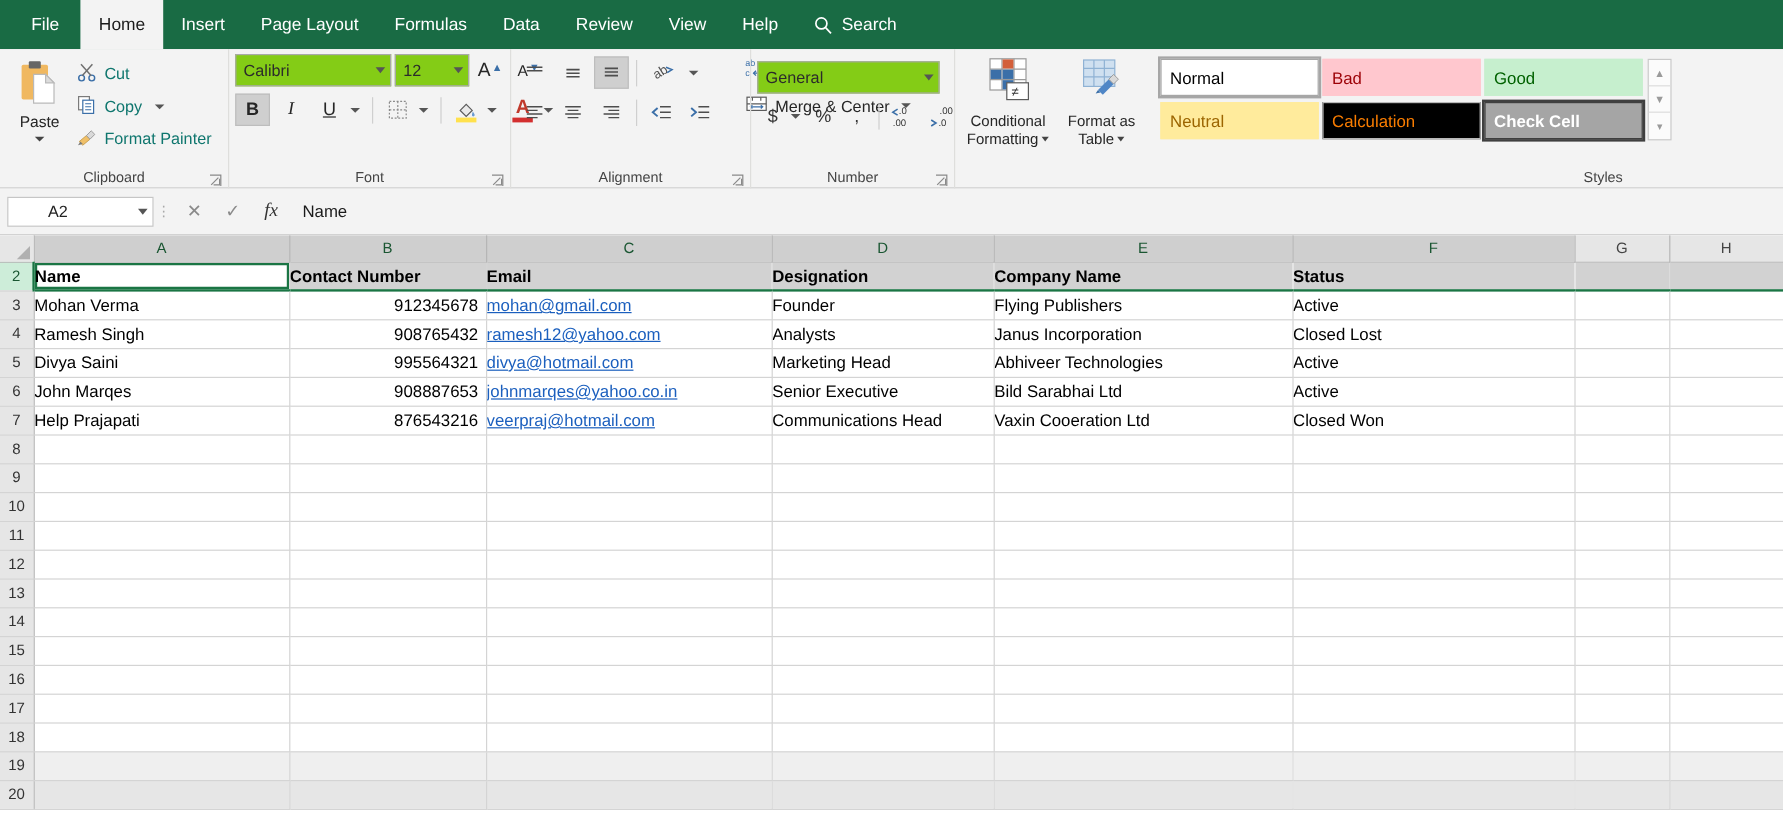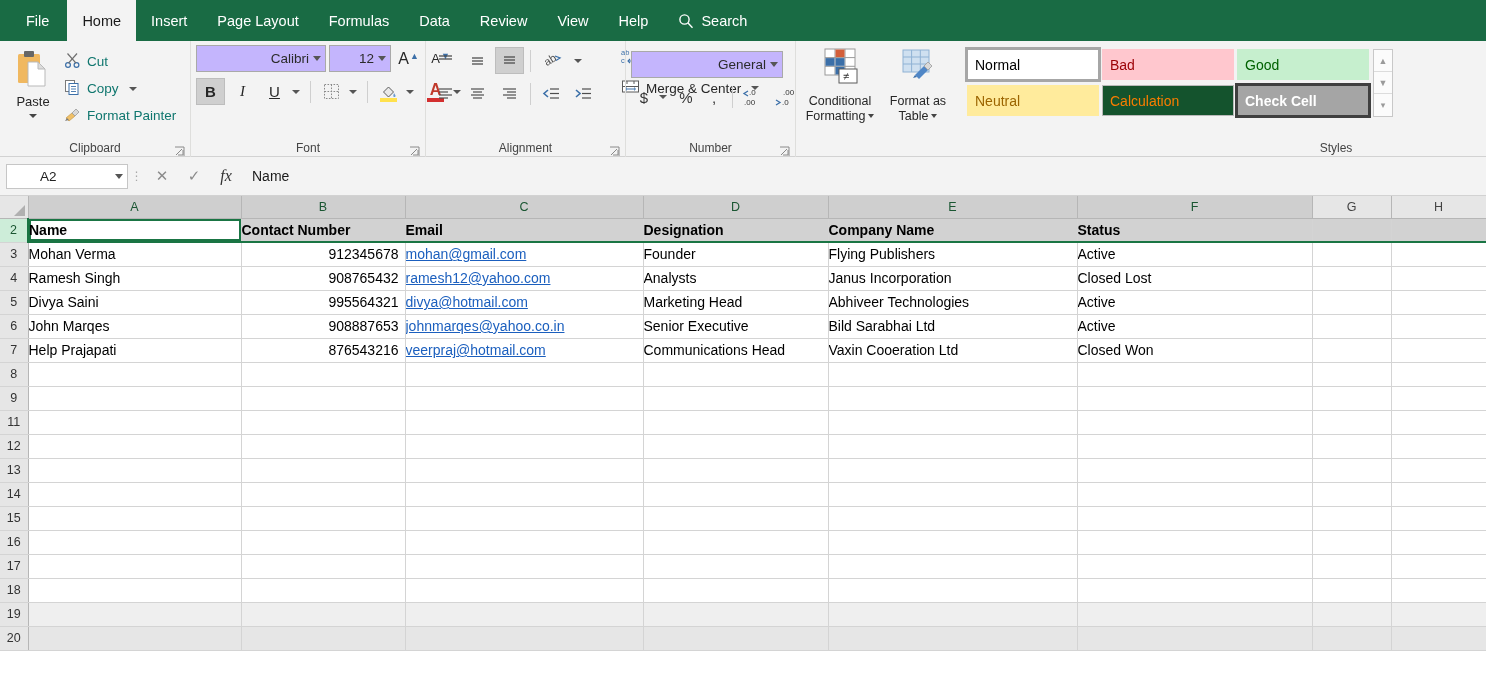--- a/index.html
+++ b/index.html
@@ -95,24 +95,24 @@
     border-top: 4px solid #555;
   }
 
   
   .fontg { width: 235px; }
   .row { display: flex; align-items: center; gap: 3px; }
   .row.r1 { margin-bottom: 6px; }
   .combo {
     height: 27px;
     border: 1px solid #a9a9a9;
-    background: #c4b5fd;
+    background: #84cc16;
     display: flex; align-items: center;
     padding: 0 4px 0 6px;
-    font-size: 13.5px; color: #2b2b2b; text-align: right;
+    font-size: 13.5px; color: #2b2b2b;
   }
   .combo .val { flex: 1; overflow: hidden; white-space: nowrap; }
   .combo .cdn {
     width: 0; height: 0;
     border-left: 4px solid transparent;
     border-right: 4px solid transparent;
     border-top: 5px solid #555;
     margin-left: 4px;
   }
   .font-name { width: 130px; }
@@ -645,21 +645,21 @@
           </div>
         <div class="swatch" style="background: rgb(255, 199, 206); color: rgb(156, 0, 6); border-color: rgb(255, 199, 206);">
             <span>Bad</span>
           </div>
         <div class="swatch" style="background: rgb(198, 239, 206); color: rgb(0, 97, 0); border-color: rgb(198, 239, 206);">
             <span>Good</span>
           </div>
         <div class="swatch" style="background: rgb(255, 235, 156); color: rgb(156, 101, 0); border-color: rgb(255, 235, 156);">
             <span>Neutral</span>
           </div>
-        <div class="swatch" style="background: #14532d; color: rgb(250, 125, 0); border-color: rgb(185, 185, 185);">
+        <div class="swatch" style="background: #000000; color: rgb(250, 125, 0); border-color: rgb(185, 185, 185);">
             <span>Calculation</span>
           </div>
         <div class="swatch" style="background: rgb(165, 165, 165); color: rgb(255, 255, 255); border-color: rgb(63, 63, 63); box-shadow: rgb(63, 63, 63) 0px 0px 0px 2px; font-weight: bold;">
             <span>Check Cell</span>
           </div>
       </div>
       <div class="gal-scroll">
         <div>▲</div>
         <div>▼</div>
         <div>▾</div>
@@ -790,20 +790,31 @@
           <td class="cell"></td>
           <td class="cell num"></td>
           <td class="cell"></td>
           <td class="cell"></td>
           <td class="cell"></td>
           <td class="cell"></td>
           <td class="cell"></td>
           <td class="cell"></td>
         </tr>
         <tr>
+          <th class="rowhead">10</th>
+          <td class="cell"></td>
+          <td class="cell num"></td>
+          <td class="cell"></td>
+          <td class="cell"></td>
+          <td class="cell"></td>
+          <td class="cell"></td>
+          <td class="cell"></td>
+          <td class="cell"></td>
+        </tr>
+        <tr>
           <th class="rowhead">11</th>
           <td class="cell"></td>
           <td class="cell num"></td>
           <td class="cell"></td>
           <td class="cell"></td>
           <td class="cell"></td>
           <td class="cell"></td>
           <td class="cell"></td>
           <td class="cell"></td>
         </tr>

